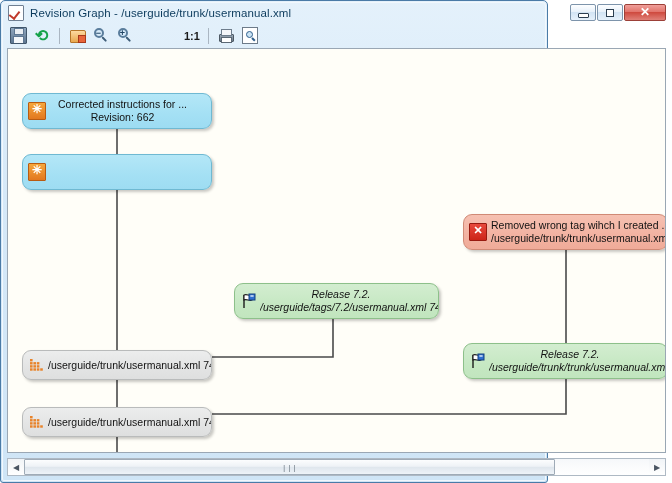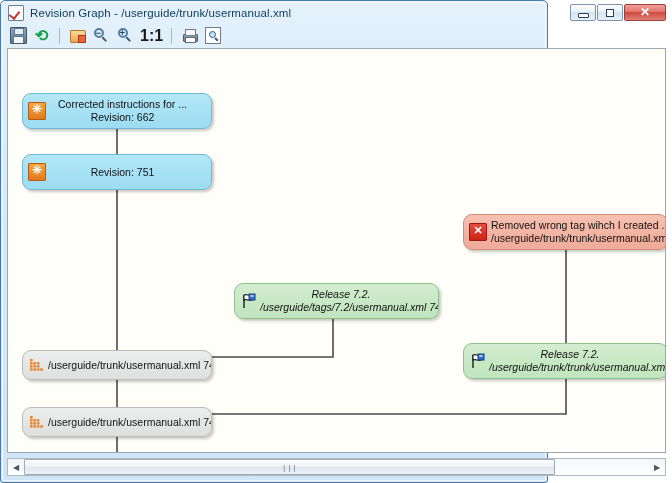--- a/index.html
+++ b/index.html
@@ -106,23 +106,24 @@
     width: 24px; height: 22px;
     display: flex; align-items: center; justify-content: center;
     position: relative;
   }
   .tb-sep {
     width: 1px; height: 16px;
     background: #aab6c2;
     margin: 0 5px;
   }
   .tb-label {
-    font-size: 16px; font-weight: bold;
+    font-size: 11px; font-weight: bold;
     color: #1a1a1a;
     padding: 0 3px;
+    margin-left: 44px;
   }
 
   
   .ic-save {
     width: 15px; height: 15px;
     background: linear-gradient(to bottom, #8fa6bd, #5d7691);
     border: 1px solid #41566b;
     border-radius: 1px;
     position: relative;
   }
@@ -411,21 +412,21 @@
           <path d="M 558,201 L 558,294" fill="none" stroke="#4a4a4a" stroke-width="1.6"></path>
           <path d="M 558,330 L 558,365 L 204,365" fill="none" stroke="#4a4a4a" stroke-width="1.6"></path>
         </svg>
       <div id="nodes-host">
           <div class="node blue" style="left: 14px; top: 44px; width: 190px; height: 36px;">
             <div class="nd-icon ic-modified">✳</div>
             <div class="nd-text"><span class="nd-line1">Corrected instructions for  ...</span><span class="nd-line2">Revision: 662</span></div>
           </div>
           <div class="node blue" style="left: 14px; top: 105px; width: 190px; height: 36px;">
             <div class="nd-icon ic-modified">✳</div>
-            <div class="nd-text"><span class="nd-line2">Revision: 751</span></div>
+            <div class="nd-text"></div>
           </div>
           <div class="node red" style="left: 455px; top: 165px; width: 205px; height: 36px;">
             <div class="nd-icon ic-deleted">✕</div>
             <div class="nd-text"><span class="nd-line1">Removed wrong tag wihch I created ...</span><span class="nd-line2">/userguide/trunk/trunk/usermanual.xml 749</span></div>
           </div>
           <div class="node green" style="left: 226px; top: 234px; width: 205px; height: 36px;">
             <div class="nd-icon ic-tag"><svg width="16" height="16" viewBox="0 0 16 16">
                 <path d="M4 15 L4 2" stroke="#1b1b1b" stroke-width="1.4" fill="none"></path>
                 <path d="M4 2 C7 0.5, 9 3.5, 12 2 L12 7 C9 8.5, 7 5.5, 4 7 Z" fill="#ffffff" stroke="#1b1b1b" stroke-width="1.1"></path>
                 <rect x="9" y="1" width="6" height="6" fill="#2f6fd0" stroke="#14407f" stroke-width="1"></rect>

